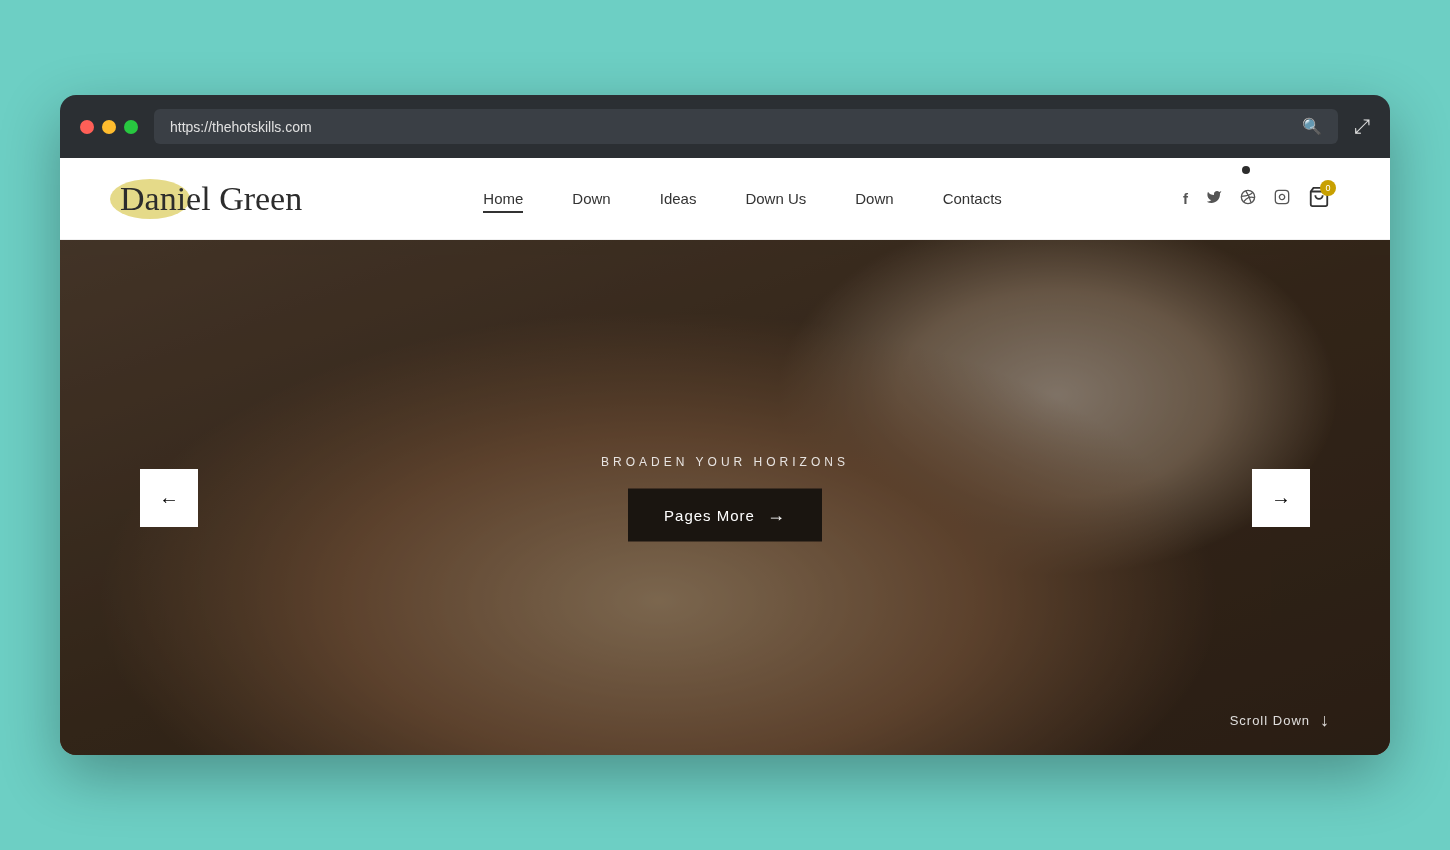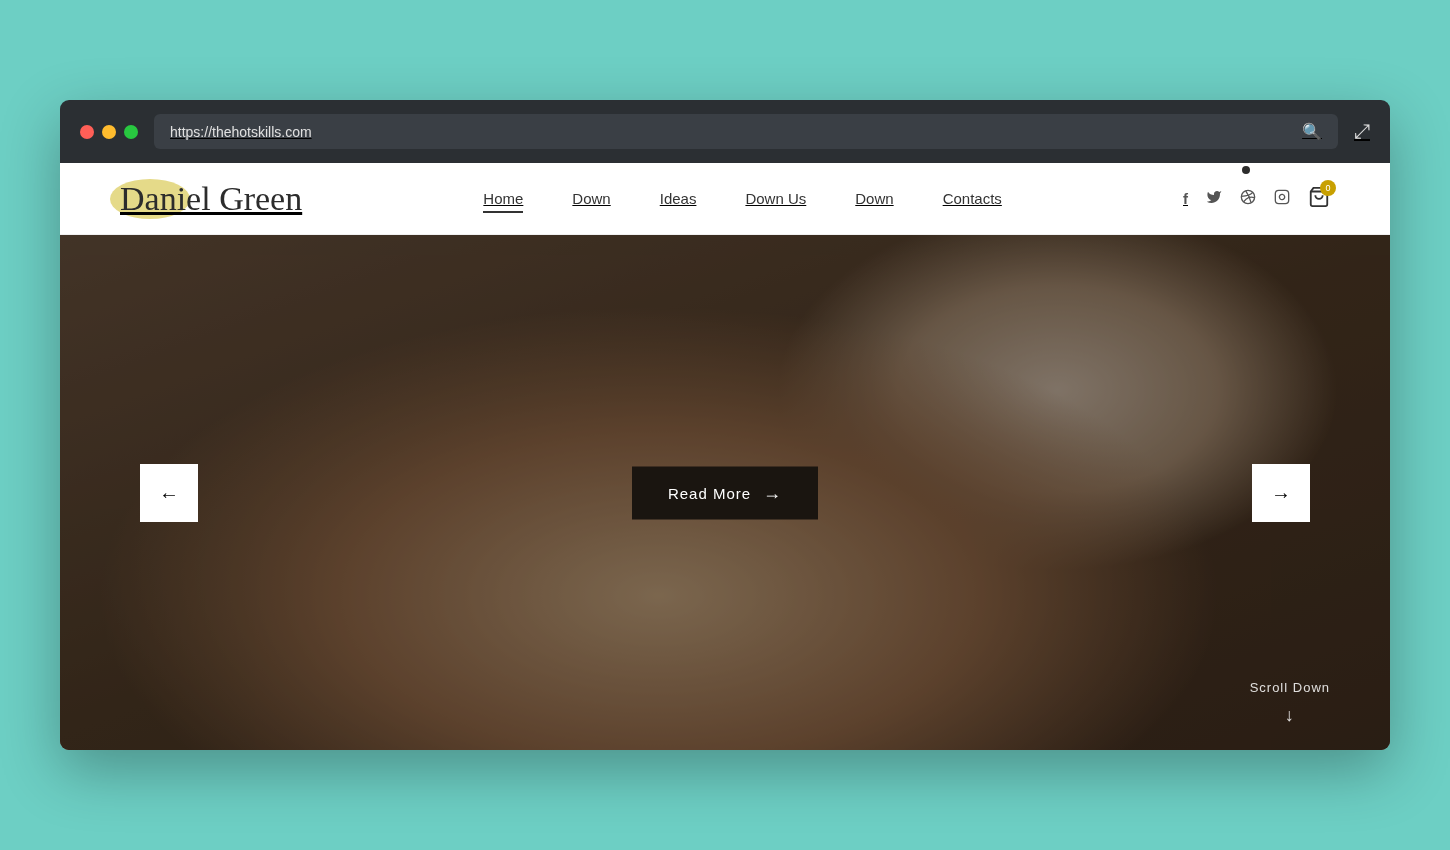--- a/index.html
+++ b/index.html
@@ -8,24 +8,23 @@
       background-color: #6dcfc4;
       display: flex;
       justify-content: center;
       align-items: center;
       min-height: 100vh;
       font-family: Georgia, serif;
     }
 
     .browser-window {
       width: 1330px;
-      border-radius: 9px;
+      border-radius: 16px;
       overflow: hidden;
       box-shadow: 0 20px 60px rgba(0,0,0,0.3);
-      text-decoration: underline;
     }
 
     
     .browser-chrome {
       background-color: #2b2f33;
       padding: 14px 20px;
       display: flex;
       align-items: center;
       gap: 16px;
     }
@@ -76,21 +75,21 @@
 
     
     .website {
       background: white;
     }
 
     
     .header {
       background: white;
       padding: 0 60px;
-      height: 72px;
+      height: 82px;
       display: flex;
       align-items: center;
       justify-content: space-between;
       border-bottom: 1px solid #f0f0f0;
     }
 
     .logo {
       display: flex;
       align-items: center;
     }
@@ -290,21 +289,20 @@
       right: 60px;
       z-index: 3;
       display: flex;
       align-items: center;
       gap: 10px;
       color: rgba(255,255,255,0.85);
       font-family: Arial, sans-serif;
       font-size: 13px;
       cursor: pointer;
       letter-spacing: 1px;
-      flex-direction: column;
     }
 
     .scroll-down-icon {
       font-size: 18px;
     }
   </style>
 </head>
 <body>
 
 <div class="browser-window">
@@ -379,22 +377,23 @@
     </header>
 
     <section class="hero">
       <div class="hero-photo"></div>
       <div class="hero-overlay"></div>
 
       <button class="hero-nav-btn prev">←</button>
       <button class="hero-nav-btn next">→</button>
 
       <div class="hero-content">
+        <p class="hero-subtitle">BROADEN YOUR HORIZONS</p>
         <a class="hero-btn">
-          <span>Read More</span>
+          <span>Pages More</span>
           <span class="hero-btn-arrow">→</span>
         </a>
       </div>
 
       <div class="scroll-down">
         <span>Scroll Down</span>
         <span class="scroll-down-icon">↓</span>
       </div>
     </section>
 

